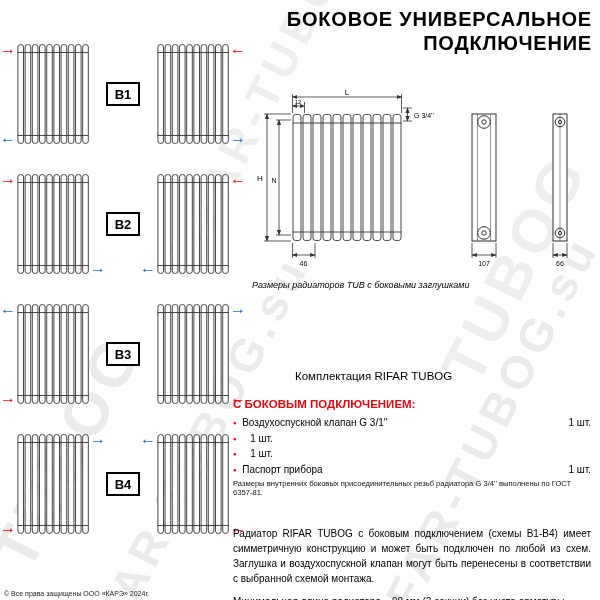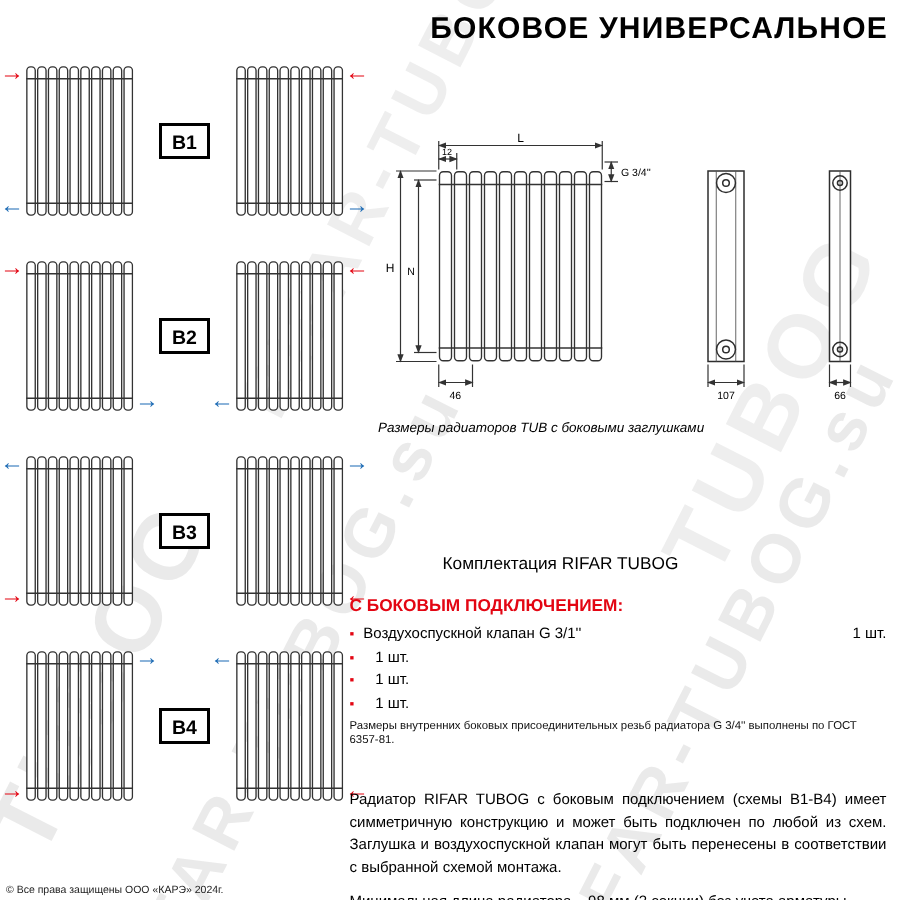--- a/index.html
+++ b/index.html
@@ -67,20 +67,21 @@
 <body>
 
 <div class="wm" id="wm1">TUBOG</div>
 <div class="wm" id="wm2">RIFAR-TUBOG.su</div>
 <div class="wm" id="wm3">RIFAR-TUBOG.su</div>
 <div class="wm" id="wm4">TUBOG</div>
 <div class="wm" id="wm5">RIFAR-TUBOG.su</div>
 
 <div class="layer page-title">
   <span>БОКОВОЕ УНИВЕРСАЛЬНОЕ</span><br>
+  <span>ПОДКЛЮЧЕНИЕ</span>
 </div>
 
 <div class="layer schemes">
     <div class="scheme-row">
       <div class="rad-wrap">
         <svg class="radiator" width="72" height="100" viewBox="0 0 72 100">
           <rect class="tube" x="0.9" y="0.6" width="5.6" height="98.8" rx="2.4"></rect>
           <rect class="tube" x="8.1" y="0.6" width="5.6" height="98.8" rx="2.4"></rect>
           <rect class="tube" x="15.3" y="0.6" width="5.6" height="98.8" rx="2.4"></rect>
           <rect class="tube" x="22.5" y="0.6" width="5.6" height="98.8" rx="2.4"></rect>
@@ -330,20 +331,21 @@
     <li class="kit-item">
       <span class="bullet">▪</span>
       <span class="kit-qty">1 шт.</span>
     </li>
     <li class="kit-item">
       <span class="bullet">▪</span>
       <span class="kit-qty">1 шт.</span>
     </li>
     <li class="kit-item">
       <span class="bullet">▪</span>
+      <span class="kit-name">Паспорт прибора</span>
       <span class="kit-qty">1 шт.</span>
     </li>
   </ul>
   <div class="kit-note">Размеры внутренних боковых присоединительных резьб радиатора G 3/4'' выполнены по ГОСТ 6357-81.</div>
   <div class="para">Радиатор RIFAR TUBOG с боковым подключением (схемы В1-В4) имеет симметричную конструкцию и может быть подключен по любой из схем. Заглушка и воздухоспускной клапан могут быть перенесены в соответствии с выбранной схемой монтажа.</div>
   <div class="para-bold">Минимальная длина радиатора – 98 мм (2 секции) без учета арматуры.</div>
 </div>
 
 <div class="layer footer">© Все права защищены ООО «КАРЭ» 2024г.</div>
 

